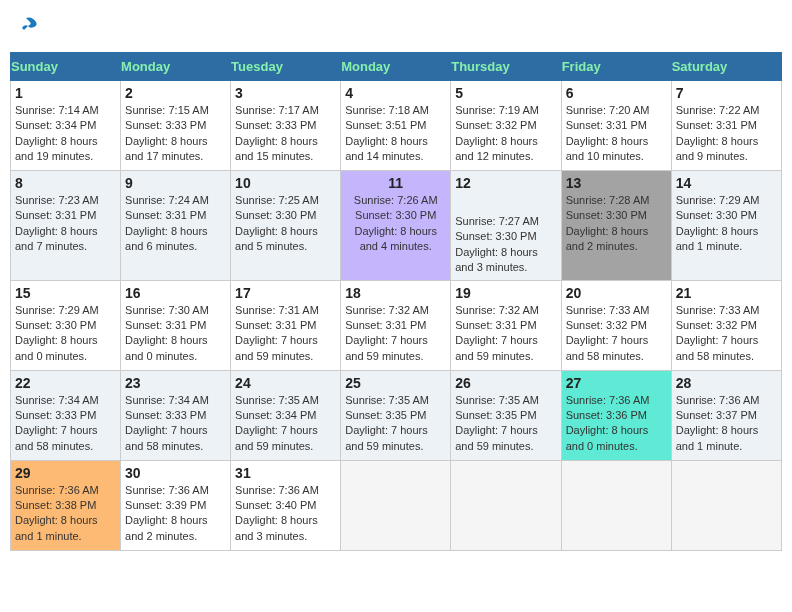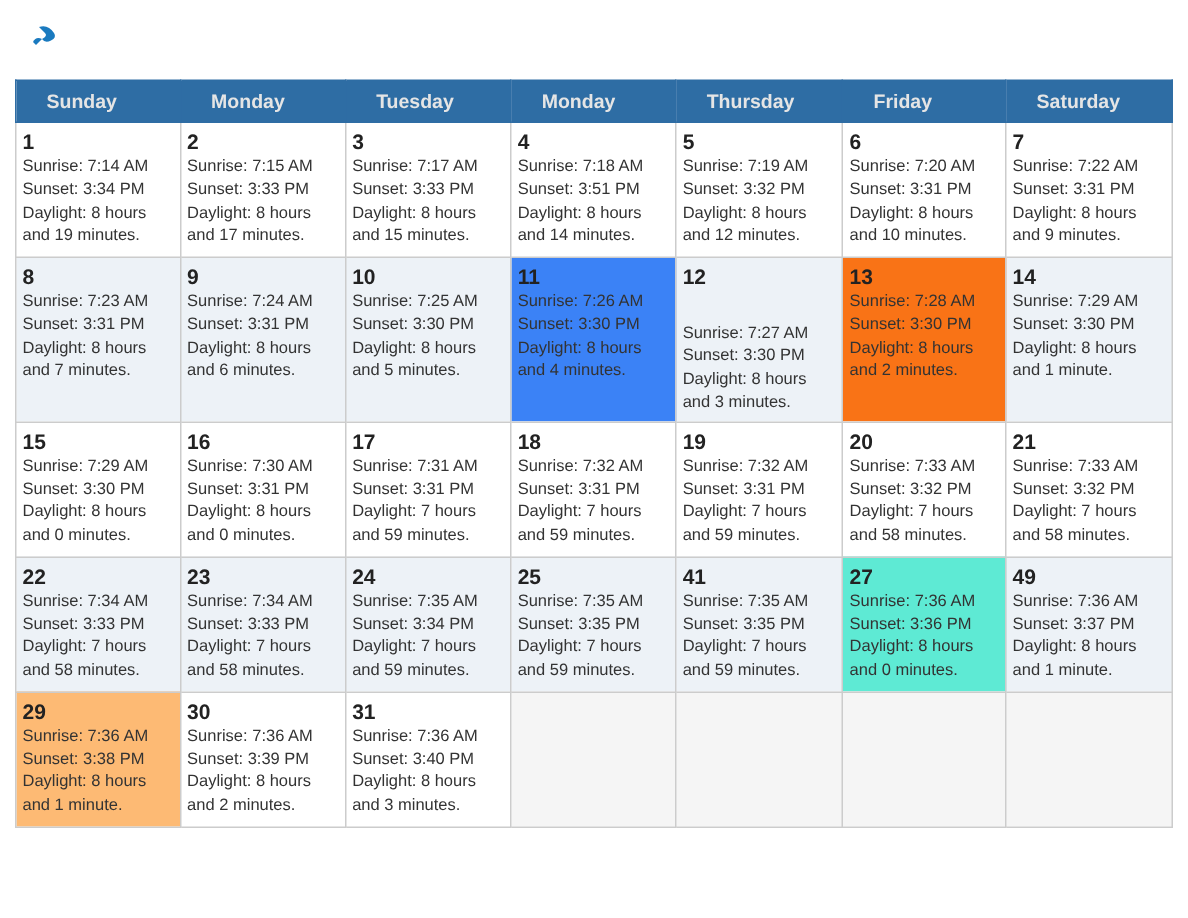--- a/index.html
+++ b/index.html
@@ -44,25 +44,25 @@
       font-size: 16px;
       color: #444;
     }
     table {
       width: 100%;
       border-collapse: collapse;
       font-size: 11px;
     }
     .day-header {
       background-color: #2e6da4;
-      color: #e5e5e5;
+      color: #86efac;
       font-size: 13px;
       font-weight: bold;
       text-align: left;
-      padding: 6px 20px;
+      padding: 6px 0;
       border: 1px solid #2e6da4;
     }
     .calendar-cell {
       vertical-align: top;
       padding: 4px;
       border: 1px solid #ccc;
       width: 113px;
       height: 90px;
       background: #fff;
     }
@@ -182,33 +182,33 @@
           <div class="cell-info" style="white-space: pre-line;">Sunrise: 7:24 AM
 Sunset: 3:31 PM
 Daylight: 8 hours and 6 minutes.</div>
         </td>
         <td class="calendar-cell" style="background: rgb(237, 242, 247);">
           <span class="cell-date">10</span>
           <div class="cell-info" style="white-space: pre-line;">Sunrise: 7:25 AM
 Sunset: 3:30 PM
 Daylight: 8 hours and 5 minutes.</div>
         </td>
-        <td class="calendar-cell" style="background: #3b82f6;">
+        <td class="calendar-cell" style="background: #c4b5fd; text-align: center;">
           <span class="cell-date">11</span>
           <div class="cell-info" style="white-space: pre-line;">Sunrise: 7:26 AM
 Sunset: 3:30 PM
 Daylight: 8 hours and 4 minutes.</div>
         </td>
         <td class="calendar-cell" style="background: rgb(237, 242, 247);">
           <span class="cell-date">12</span>
           <div class="cell-info" style="white-space: pre-line; margin-top: 23px;">Sunrise: 7:27 AM
 Sunset: 3:30 PM
 Daylight: 8 hours and 3 minutes.</div>
         </td>
-        <td class="calendar-cell" style="background: #f97316;">
+        <td class="calendar-cell" style="background: #a3a3a3;">
           <span class="cell-date">13</span>
           <div class="cell-info" style="white-space: pre-line;">Sunrise: 7:28 AM
 Sunset: 3:30 PM
 Daylight: 8 hours and 2 minutes.</div>
         </td>
         <td class="calendar-cell" style="background: rgb(237, 242, 247);">
           <span class="cell-date">14</span>
           <div class="cell-info" style="white-space: pre-line;">Sunrise: 7:29 AM
 Sunset: 3:30 PM
 Daylight: 8 hours and 1 minute.</div>
@@ -277,33 +277,33 @@
 Sunset: 3:34 PM
 Daylight: 7 hours and 59 minutes.</div>
         </td>
         <td class="calendar-cell" style="background: rgb(237, 242, 247);">
           <span class="cell-date">25</span>
           <div class="cell-info" style="white-space: pre-line;">Sunrise: 7:35 AM
 Sunset: 3:35 PM
 Daylight: 7 hours and 59 minutes.</div>
         </td>
         <td class="calendar-cell" style="background: rgb(237, 242, 247);">
-          <span class="cell-date">41</span>
+          <span class="cell-date">26</span>
           <div class="cell-info" style="white-space: pre-line;">Sunrise: 7:35 AM
 Sunset: 3:35 PM
 Daylight: 7 hours and 59 minutes.</div>
         </td>
         <td class="calendar-cell" style="background: #5eead4;">
           <span class="cell-date">27</span>
           <div class="cell-info" style="white-space: pre-line;">Sunrise: 7:36 AM
 Sunset: 3:36 PM
 Daylight: 8 hours and 0 minutes.</div>
         </td>
         <td class="calendar-cell" style="background: rgb(237, 242, 247);">
-          <span class="cell-date">49</span>
+          <span class="cell-date">28</span>
           <div class="cell-info" style="white-space: pre-line;">Sunrise: 7:36 AM
 Sunset: 3:37 PM
 Daylight: 8 hours and 1 minute.</div>
         </td>
       </tr>
       <tr class="week-row">
         <td class="calendar-cell" style="background: #fdba74;">
           <span class="cell-date">29</span>
           <div class="cell-info" style="white-space: pre-line;">Sunrise: 7:36 AM
 Sunset: 3:38 PM

